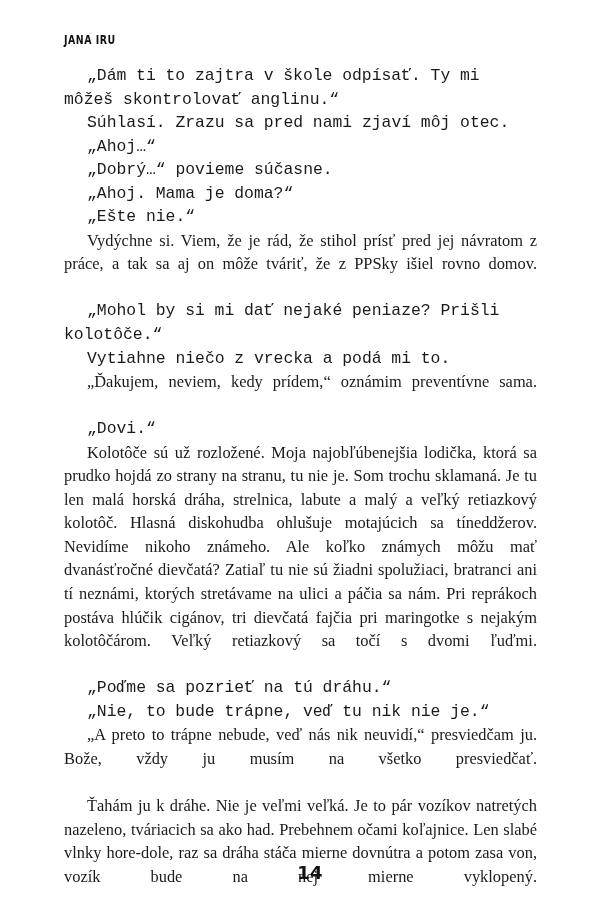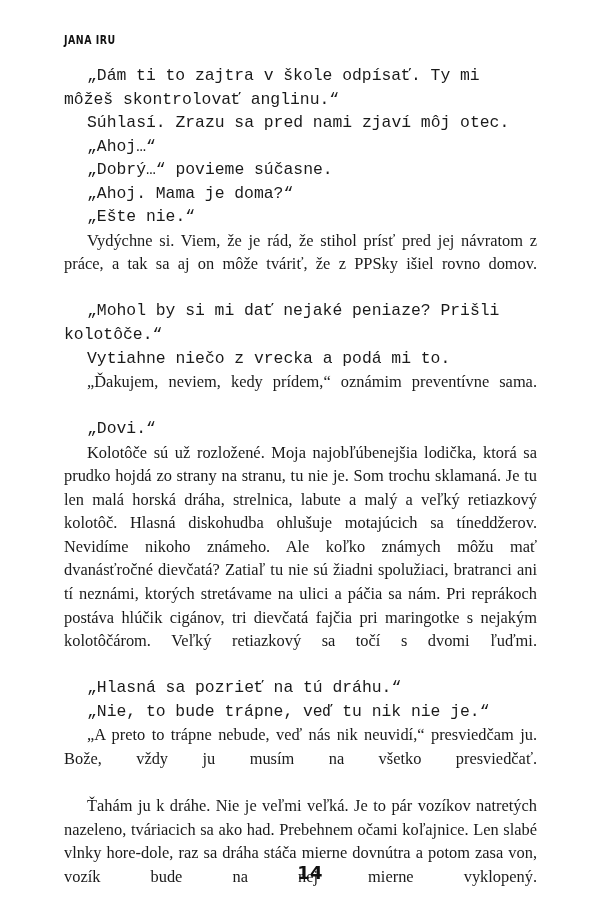--- a/index.html
+++ b/index.html
@@ -101,21 +101,21 @@
     <p class="para dialogue">„Ahoj…“</p>
     <p class="para dialogue">„Dobrý…“ povieme súčasne.</p>
     <p class="para dialogue">„Ahoj. Mama je doma?“</p>
     <p class="para dialogue">„Ešte nie.“</p>
     <p class="para">Vydýchne si. Viem, že je rád, že stihol prísť pred jej návratom z práce, a tak sa aj on môže tváriť, že z PPSky išiel rovno domov.</p>
     <p class="para dialogue">„Mohol by si mi dať nejaké peniaze? Prišli kolotôče.“</p>
     <p class="para dialogue">Vytiahne niečo z vrecka a podá mi to.</p>
     <p class="para">„Ďakujem, neviem, kedy prídem,“ oznámim preventívne sama.</p>
     <p class="para dialogue">„Dovi.“</p>
     <p class="para">Kolotôče sú už rozložené. Moja najobľúbenejšia lodička, ktorá sa prudko hojdá zo strany na stranu, tu nie je. Som trochu sklamaná. Je tu len malá horská dráha, strelnica, labute a malý a veľký retiazkový kolotôč. Hlasná diskohudba ohlušuje motajúcich sa tíneddžerov. Nevidíme nikoho známeho. Ale koľko známych môžu mať dvanásťročné dievčatá? Zatiaľ tu nie sú žiadni spolužiaci, bratranci ani tí neznámi, ktorých stretávame na ulici a páčia sa nám. Pri reprákoch postáva hlúčik cigánov, tri dievčatá fajčia pri maringotke s nejakým kolotôčárom. Veľký retiazkový sa točí s dvomi ľuďmi.</p>
-    <p class="para dialogue">„Hlasná sa pozrieť na tú dráhu.“</p>
+    <p class="para dialogue">„Poďme sa pozrieť na tú dráhu.“</p>
     <p class="para dialogue">„Nie, to bude trápne, veď tu nik nie je.“</p>
     <p class="para">„A preto to trápne nebude, veď nás nik neuvidí,“ presviedčam ju. Bože, vždy ju musím na všetko presviedčať.</p>
     <p class="para">Ťahám ju k dráhe. Nie je veľmi veľká. Je to pár vozíkov natretých nazeleno, tváriacich sa ako had. Prebehnem očami koľajnice. Len slabé vlnky hore-dole, raz sa dráha stáča mierne dovnútra a potom zasa von, vozík bude na nej mierne vyklopený.</p>
   </div>
 
   <div class="folio">14</div>
 
 </div>
 
 </body></html>

